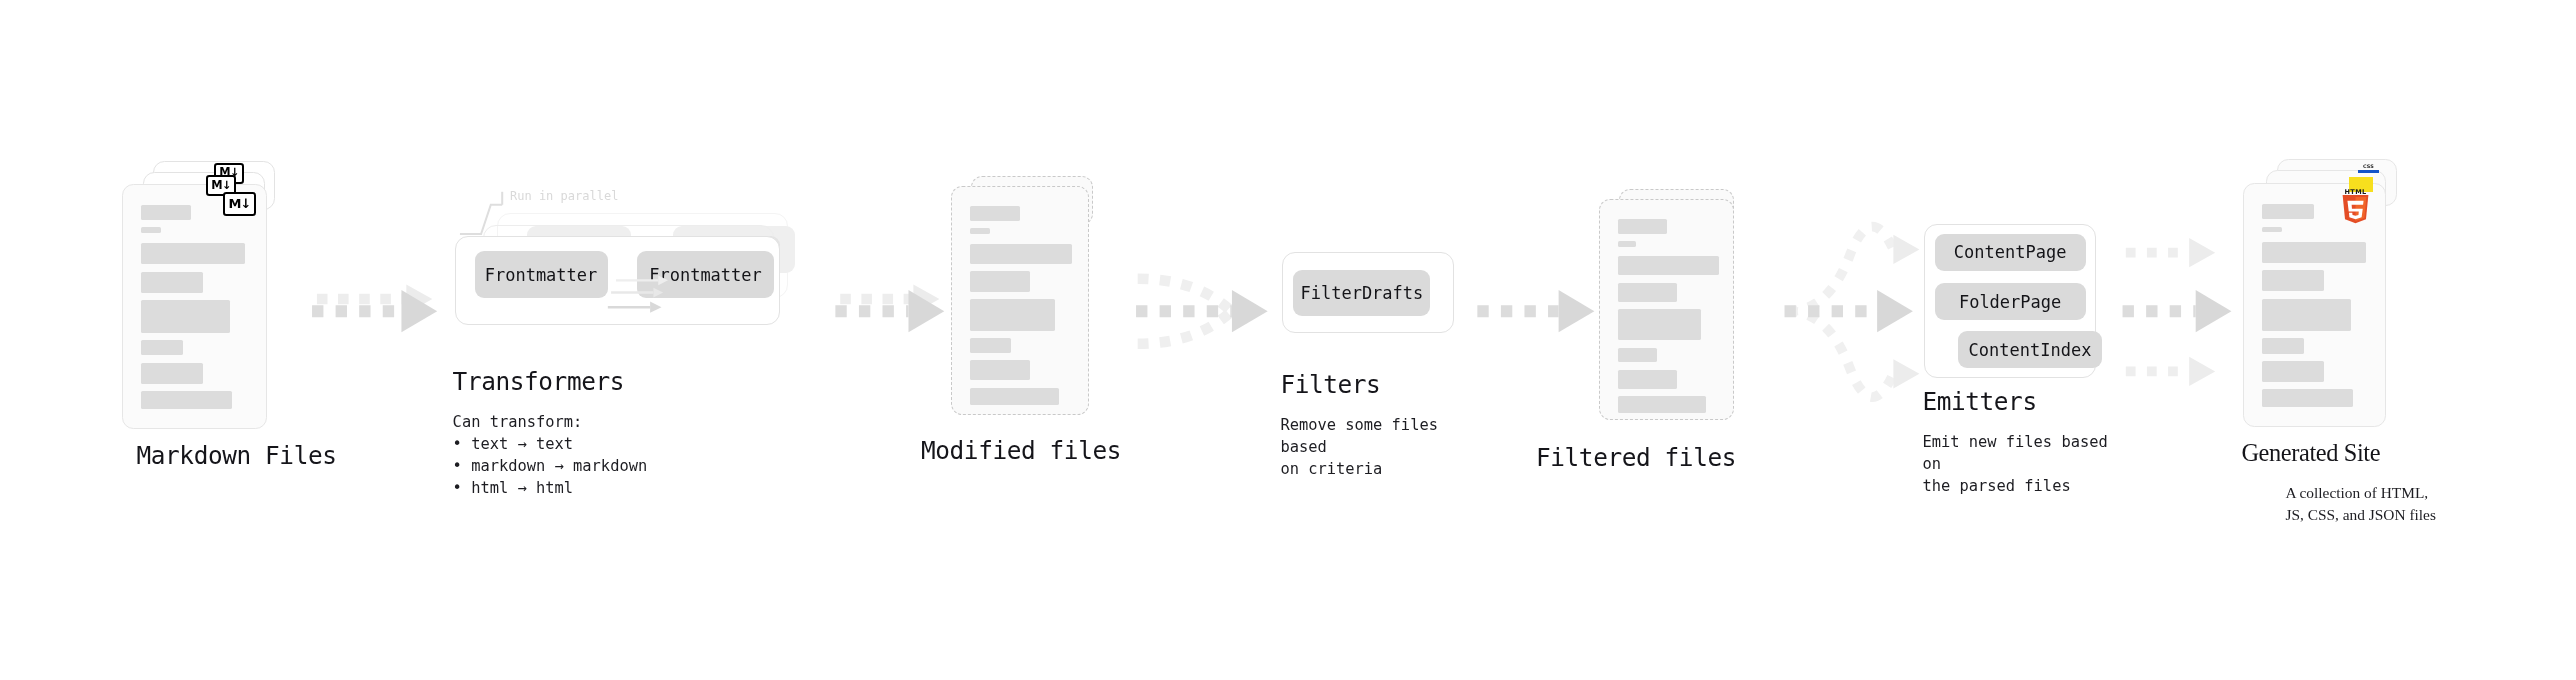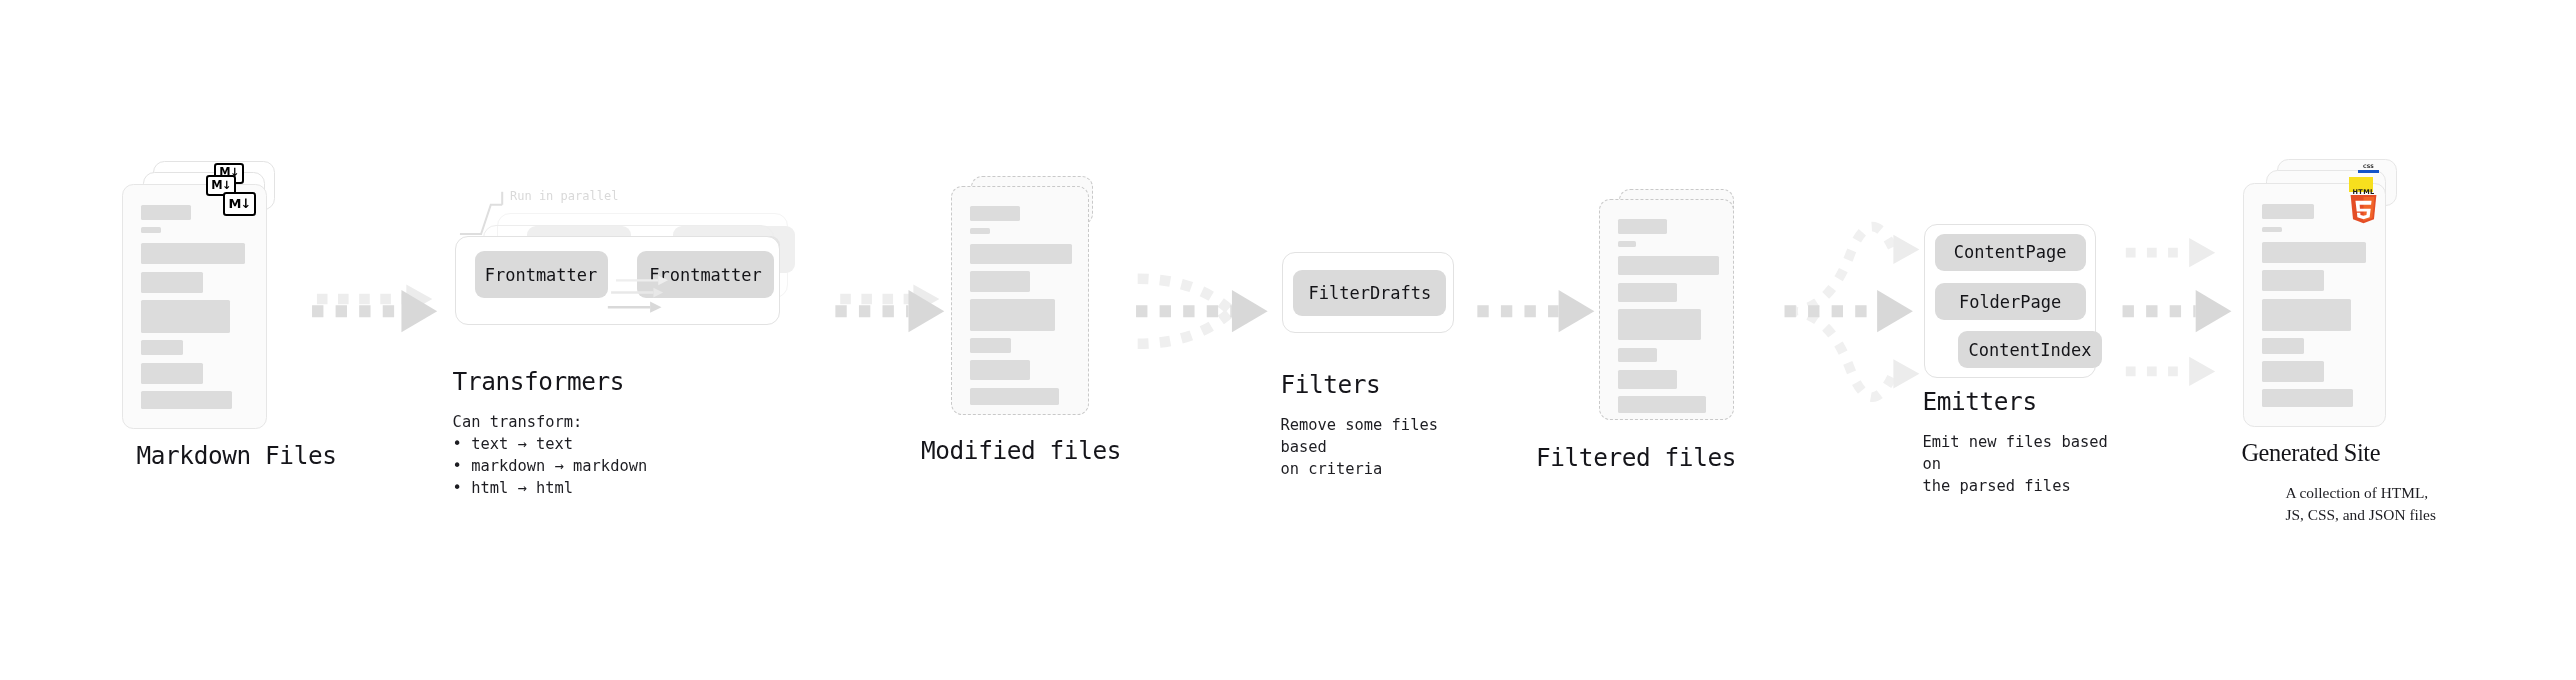--- a/index.html
+++ b/index.html
@@ -171,21 +171,21 @@
       </div>
     </div>
     <div class="lblblock" style="left:-72px;top:260px;width:284px;text-align:center;">
       <div class="title">Modified files</div>
     </div>
   </div>
 
   <div class="stage-block" style="left:1282px;top:252px;">
     <div style="position:relative;width:187px;height:89px;">
       <div class="procbox" style="left:0px;top:0px;width:172px;height:81px;"></div>
-      <div class="pill" style="left:11.4px;top:18px;width:153px;height:46px;">
+      <div class="pill" style="left:11.4px;top:18px;width:137px;height:46px;">
         <span>FilterDrafts</span>
       </div>
     </div>
     <div class="lblblock" style="left:-1.6px;top:118px;">
       <div class="title">Filters</div>
       <div class="desc" style="margin-top:14.6px;">Remove some files based
 on criteria</div>
     </div>
   </div>
 
@@ -247,21 +247,21 @@
         </div>
       </div>
 
       <div class="badge" style="left:115px;top:4.9px;">
         <div class="css3word">CSS</div>
         <div class="css3"></div>
       </div>
 
       <div class="badge jsbadge" style="left:106px;top:18px;"></div>
 
-      <div class="badge h5" style="left:97px;top:29px;margin-left:8px;">
+      <div class="badge h5" style="left:97px;top:29px;">
         <div class="h5word">HTML</div>
         <svg width="31" height="29" viewBox="0 0 38 36" style="position:absolute;top:7.3px;left:0;">
           <path d="M3 0 L35 0 L32 30 L19 35 L6 30 Z" fill="#e44d26"></path>
           <path d="M19 2.5 L32.6 2.5 L30 28.4 L19 32.4 Z" fill="#f16529"></path>
           <path d="M9 7 H29 L28.4 12 H14.2 L14.6 17 H28 L26.6 27.5 L19 30 L11.4 27.5 L10.9 22 H15 L15.3 24.8 L19 25.8 L22.7 24.8 L23.1 20.6 H10.6 L9 7 Z" fill="#ffffff"></path>
         </svg>
       </div>
     </div>
     <div class="lblblock" style="left:-1.6px;top:280px;font-family:Liberation Serif, serif;">
       <div class="title">Generated Site</div>

